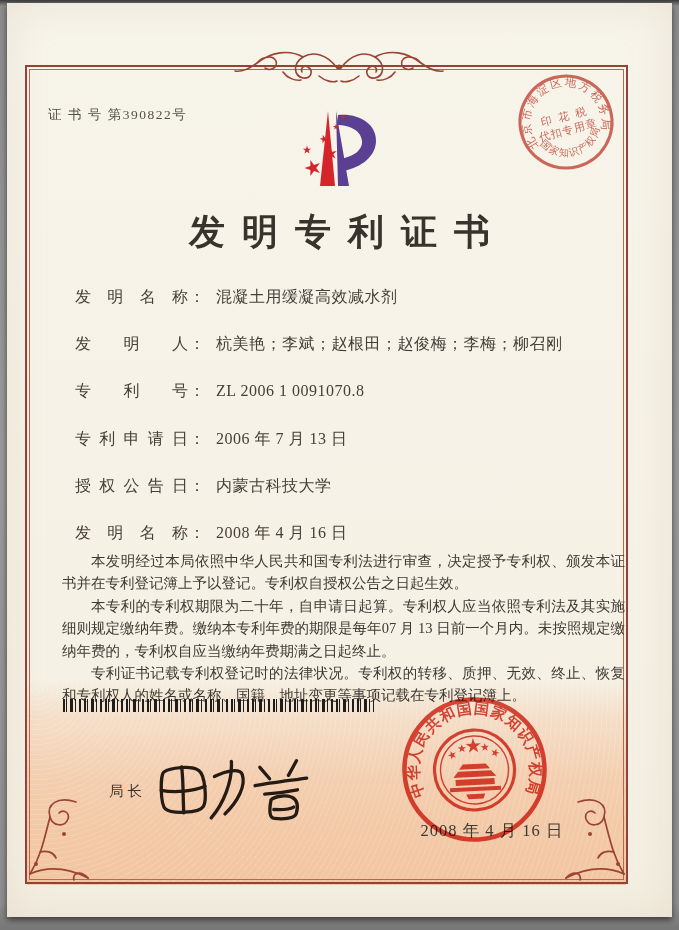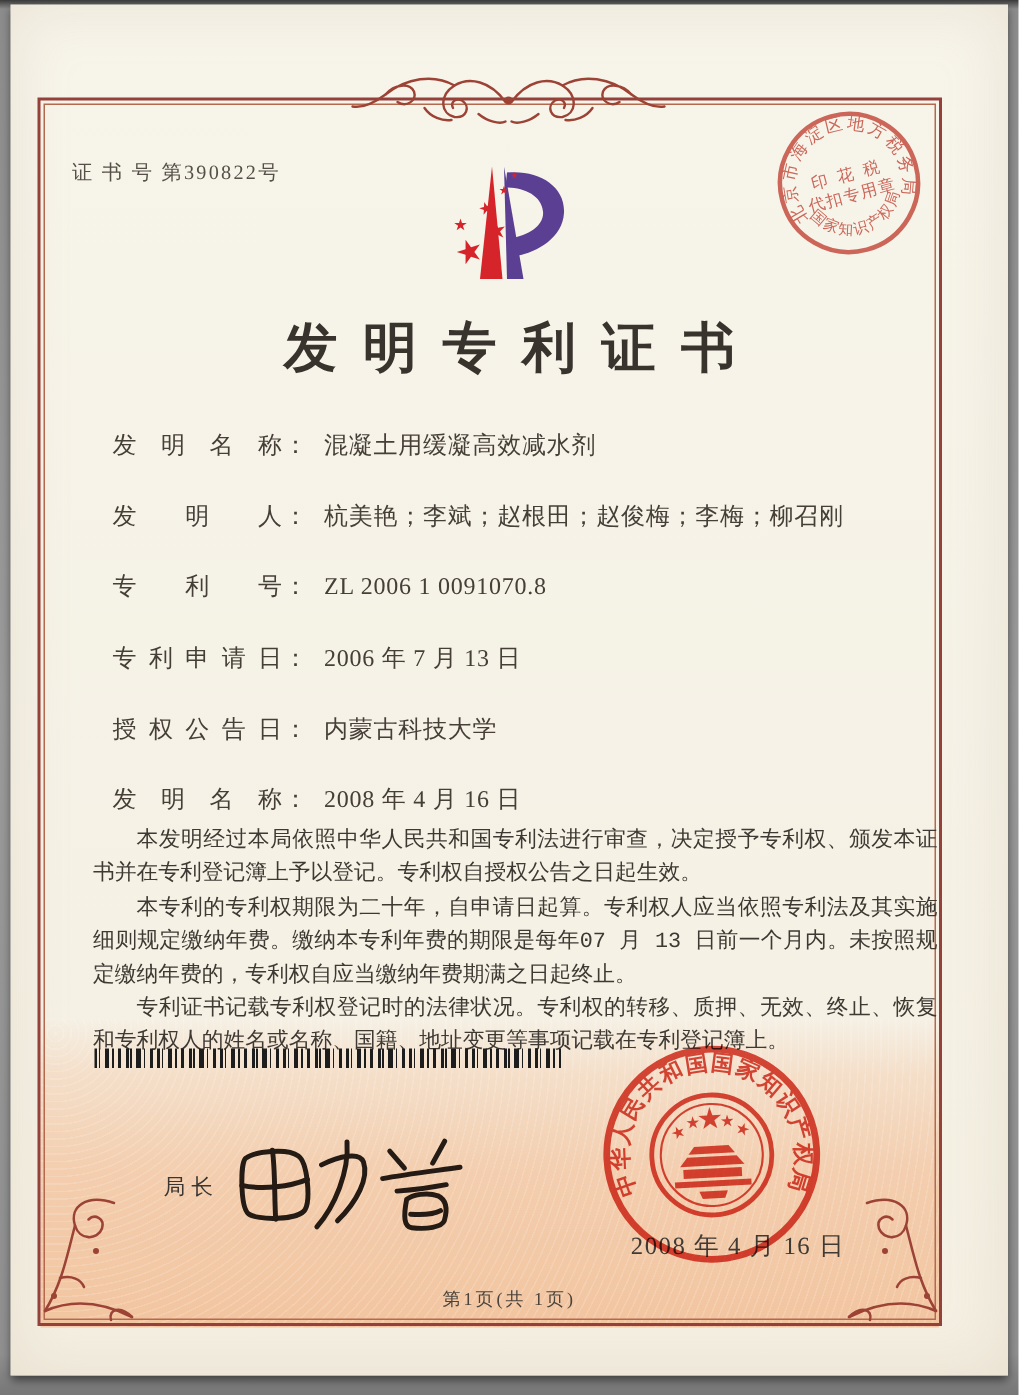--- a/index.html
+++ b/index.html
@@ -45,21 +45,21 @@
   .flabel{
     display:inline-block;width:113px;vertical-align:bottom;
     text-align:justify;text-align-last:justify;
   }
   .fcolon{margin-left:1px;}
   .fvalue{margin-left:11px;letter-spacing:.5px;}
   .body-text{
     position:absolute;left:55px;top:547px;width:563px;
     font-size:14.5px;line-height:22.4px;color:#3e3933;text-align:justify;
   }
-  .body-text p{margin:0;text-indent:2em;font-family:Liberation Mono, monospace;}
+  .body-text p{margin:0;text-indent:2em;}
   .barcode{
     position:absolute;left:56px;top:696px;width:311px;height:13px;
     background:repeating-linear-gradient(90deg,
       #1d1d1d 0 2px, transparent 2px 3px,
       #1d1d1d 3px 4px, transparent 4px 7px,
       #1d1d1d 7px 10px, transparent 10px 12px,
       #1d1d1d 12px 13px, transparent 13px 16px,
       #1d1d1d 16px 18px, transparent 18px 21px);
   }
   .signer{
@@ -235,15 +235,14 @@
         <use href="#star" transform="translate(109,72) scale(4.4) rotate(20)"></use>
         <path d="M72,87 L103,87 L99,82 L76,82 Z"></path>
         <path d="M66,95 L109,95 L104,89 L71,89 Z"></path>
         <path d="M68,97 L107,97 L107,103 L68,103 Z"></path>
         <path d="M62,105 L113,105 L113,109 L62,109 Z"></path>
         <path d="M78,112 L97,112 L95,117 L80,117 Z"></path>
       </g>
     </g>
   </svg>
 
-  <div class="page-footer">第1页(共 1页)</div>
 
 </div>
 
 </body></html>

